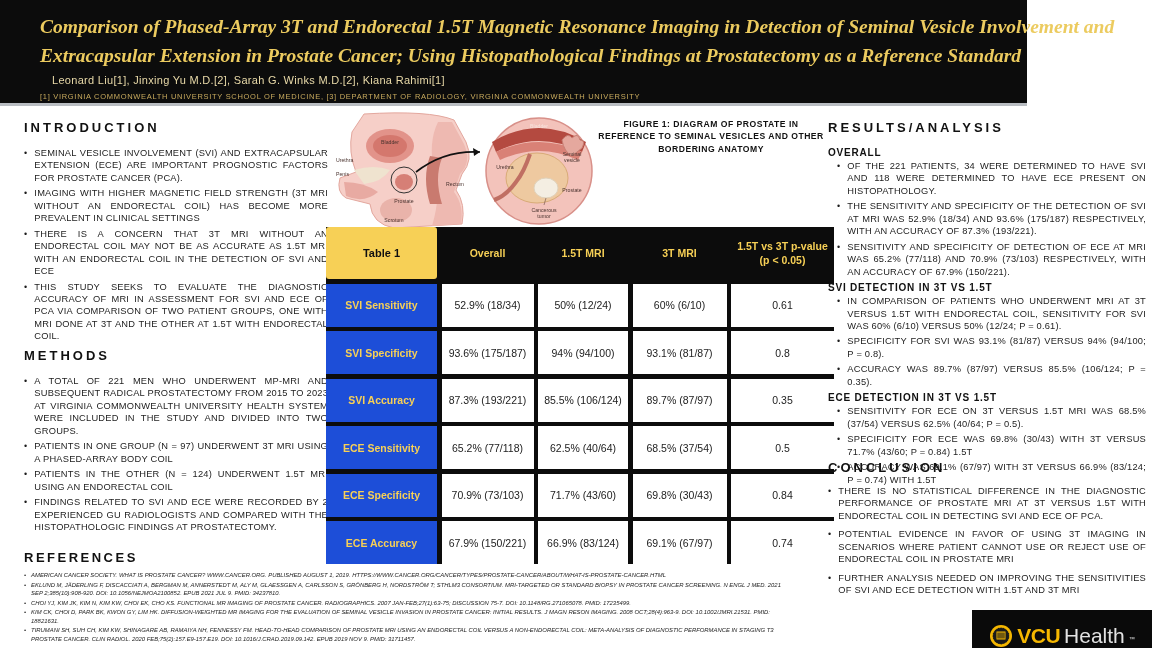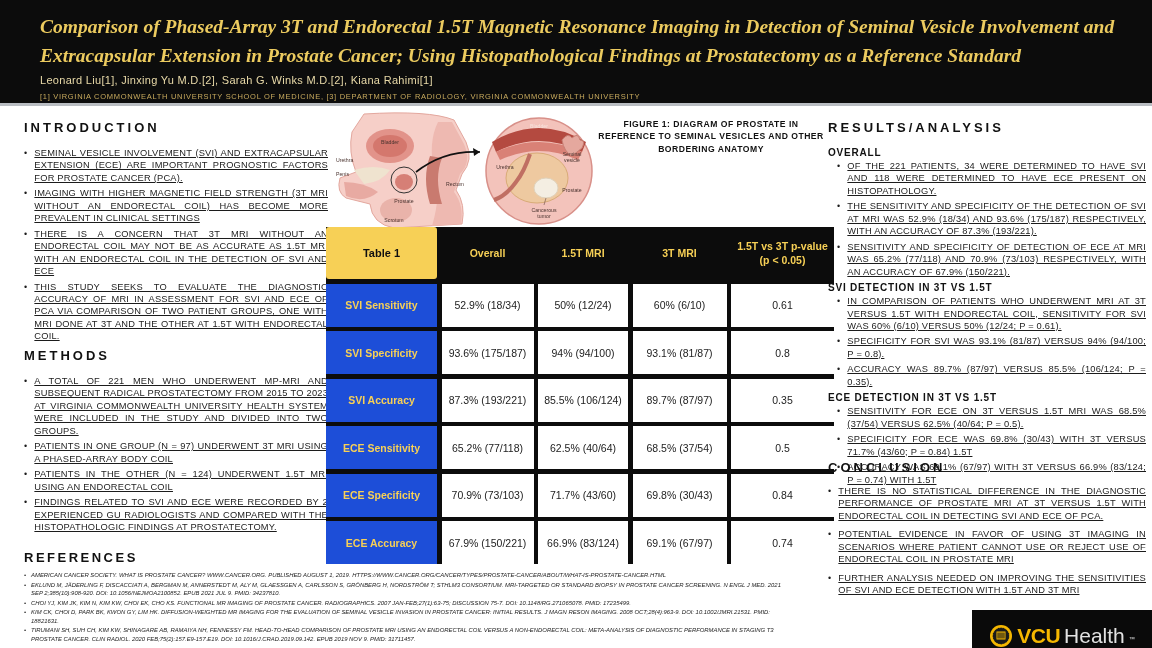--- a/index.html
+++ b/index.html
@@ -1,34 +1,34 @@
 <!DOCTYPE html>
 <html><head>
 <meta charset="utf-8">
 <style>
   html,body{margin:0;padding:0;width:1152px;height:648px;overflow:hidden;background:#ffffff;
     font-family:"Liberation Sans",sans-serif;}
   #poster{position:relative;width:1152px;height:648px;background:#ffffff;}
 
   
-  #header{position:absolute;left:0;top:0;width:1152px;height:106px;background:#0c0c0c;
+  #header{position:absolute;left:0;top:0;width:1027px;height:106px;background:#0c0c0c;
     border-bottom:3px solid #b9bdc2;box-sizing:border-box;}
   .title-line{display:block;color:#eccb5f;font-family:"Liberation Serif",serif;
     font-style:italic;font-weight:bold;font-size:19.5px;line-height:1.5;}
   #title{position:absolute;left:40px;top:12px;width:1100px;}
-  #authors{position:absolute;left:40px;top:74px;color:#e8d9a8;font-size:11px;letter-spacing:.3px;}
+  #authors{position:absolute;left:52px;top:74px;color:#e8d9a8;font-size:11px;letter-spacing:.3px;}
   #affils{position:absolute;left:40px;top:92px;color:#c9ab5e;font-size:7.5px;letter-spacing:.7px;}
 
   
   .section{position:absolute;}
   .sec-head{font-size:13px;font-weight:bold;color:#111;letter-spacing:3px;margin:0 0 12px 0;}
   .bullets{margin:0;padding:0;}
   .bullet-item{display:flex;gap:7px;margin:0 0 3px 0;font-size:9.3px;line-height:1.34;color:#1c1c1c;letter-spacing:.2px;}
   .bullet-marker{flex:0 0 auto;font-size:9px;line-height:1.4;}
-  .bullet-text{flex:1;text-align:justify;text-decoration:underline;}
+  .bullet-text{flex:1;text-align:justify;}
   .sub-head{font-size:10px;font-weight:bold;color:#111;letter-spacing:.8px;margin:4px 0 2px 0;}
   .sect-list{padding-left:9px;}
 
   
   #references .sec-head{margin-bottom:6px;letter-spacing:2.5px;}
   .ref-item{display:flex;gap:5px;font-size:5.9px;line-height:1.45;color:#222;
     font-style:italic;margin-bottom:1px;}
   .ref-marker{flex:0 0 auto;}
   .ref-text{flex:1;}
 

